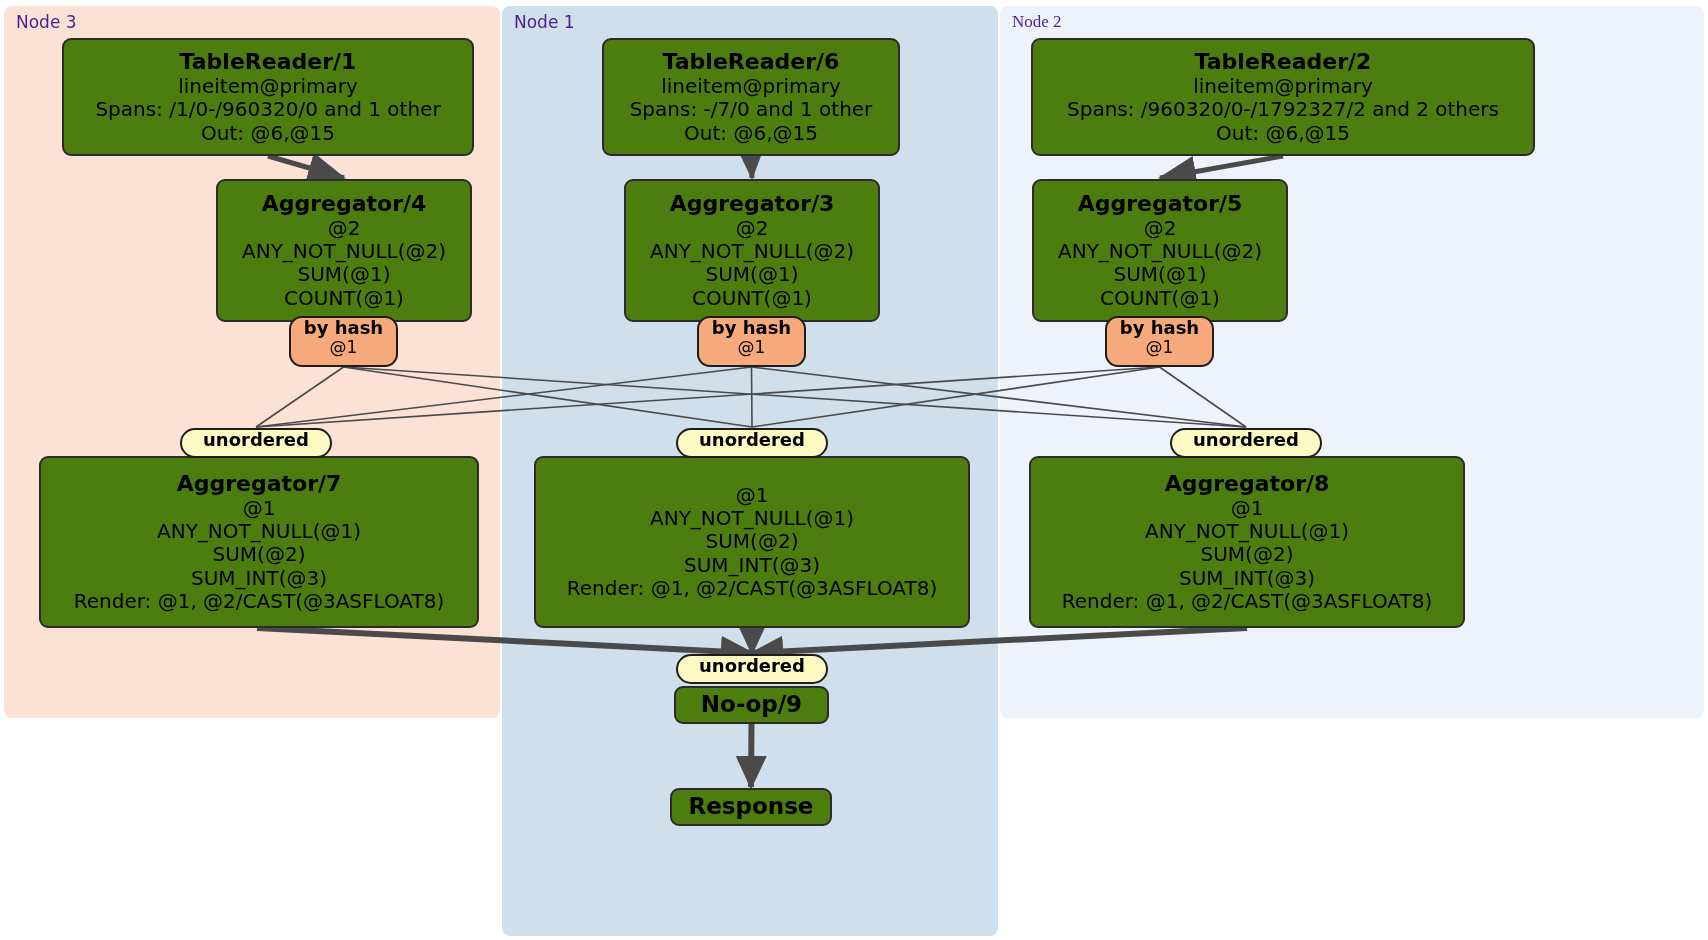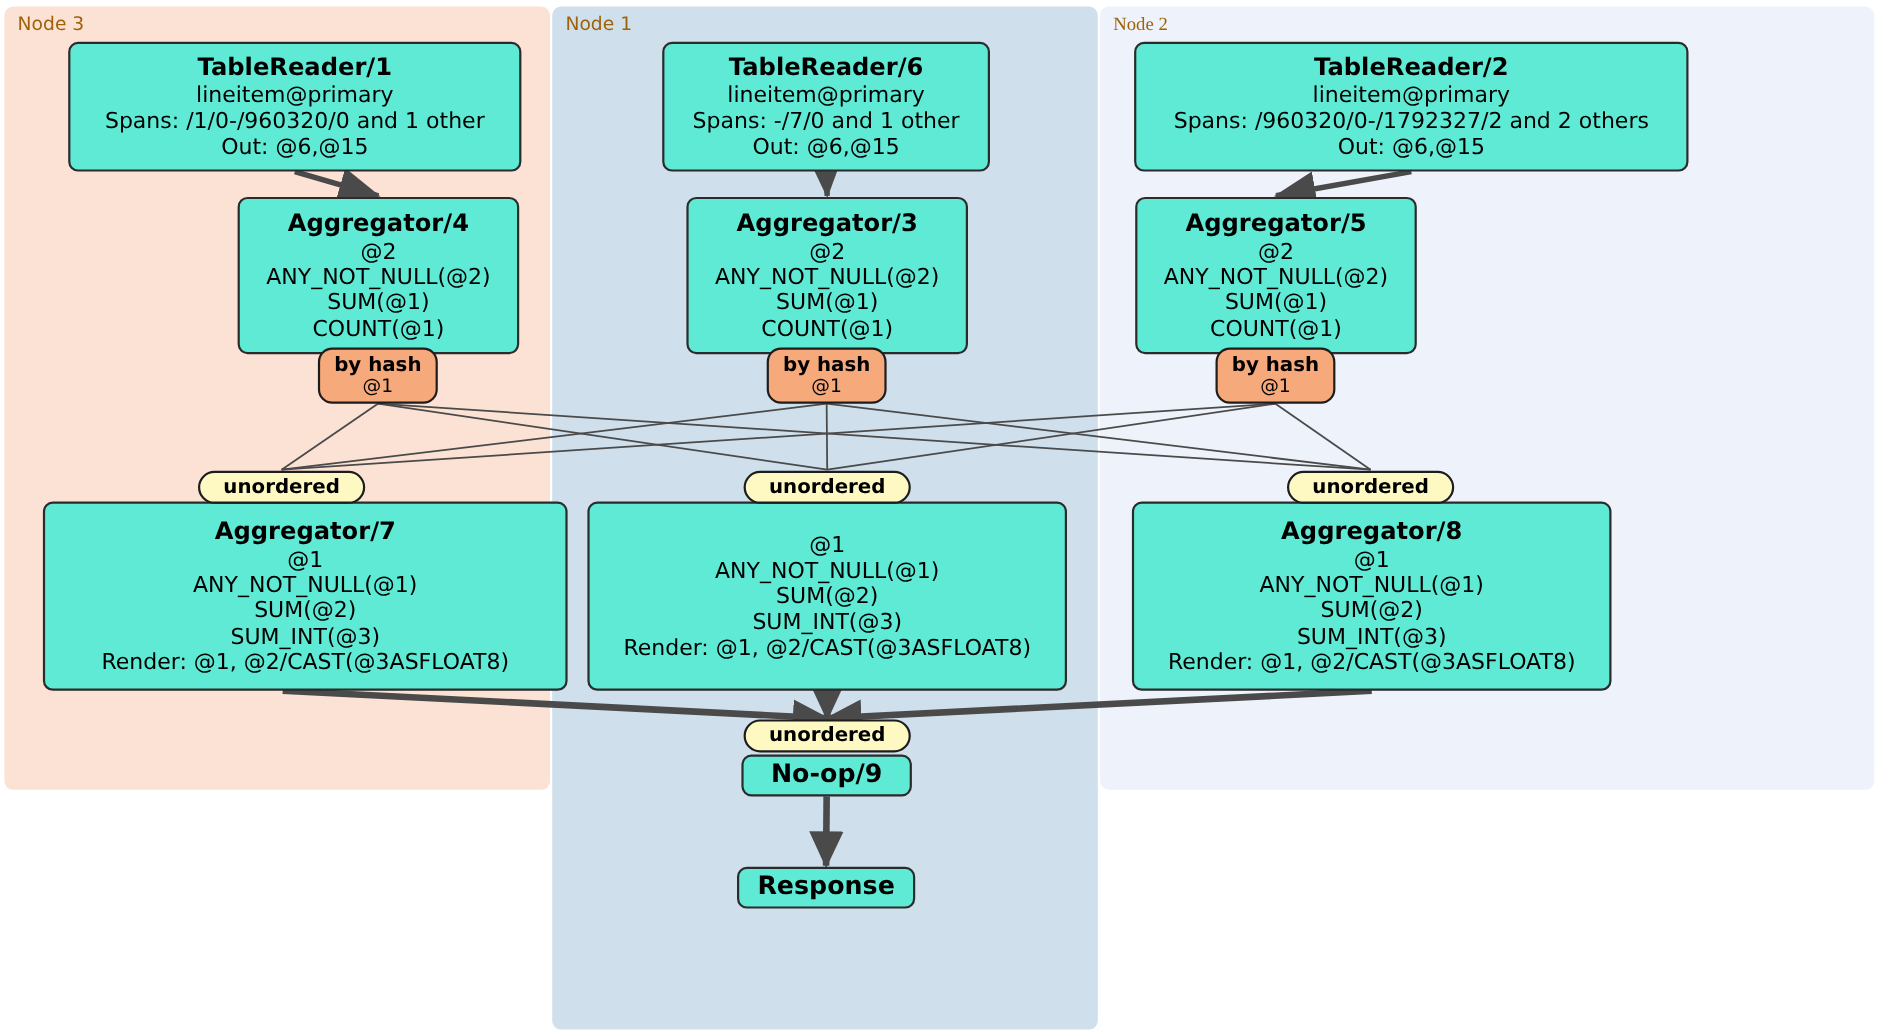--- a/index.html
+++ b/index.html
@@ -1,38 +1,38 @@
 <!DOCTYPE html>
 <html><head>
 <meta charset="utf-8">
 <style>
   html,body{margin:0;padding:0;background:#ffffff;}
   body{font-family:"DejaVu Sans","Liberation Sans",sans-serif;}
   #stage{position:relative;width:1708px;height:940px;overflow:hidden;background:#fff;}
   svg.layer{position:absolute;left:0;top:0;width:1708px;height:940px;}
   .panel-label{
-    position:absolute;font-size:17px;color:#a16207;
+    position:absolute;font-size:17px;color:#4c1d95;
     font-family:"DejaVu Sans","Liberation Sans",sans-serif;
     white-space:nowrap;
   }
   .gbox{
     position:absolute;box-sizing:border-box;
-    background:#5eead4;border:2.5px solid #2b2b2b;border-radius:9px;
+    background:#4d7c0f;border:2.5px solid #2b2b2b;border-radius:9px;
     text-align:center;color:#000;
     display:flex;flex-direction:column;justify-content:center;
     padding:5px 10px;
   }
   .gbox .ttl{font-weight:bold;font-size:22px;line-height:1.18;}
   .gbox .ln{font-size:20px;line-height:1.17;}
   .gbox.compact{padding:3px 4px;}
   .gbox.compact .ttl{font-size:23px;}
   .badge{
     position:absolute;box-sizing:border-box;
     border:2.2px solid #1d1d1d;text-align:center;color:#000;
-    display:flex;flex-direction:column;justify-content:center;
+    display:flex;flex-direction:column;
     line-height:1.1;
   }
   .badge.hash{background:#f6a97a;border-radius:13px;}
   .badge.unord{background:#fef9c3;border-radius:16px;}
   .badge .b1{font-weight:bold;font-size:18px;}
   .badge .b2{font-size:17px;}
 </style>
 </head>
 <body>
 
@@ -110,21 +110,21 @@
         <div class="ln">SUM(@1)</div>
         <div class="ln">COUNT(@1)</div>
       </div>
       <div class="gbox" style="left: 1032px; top: 179px; width: 256px; height: 143px;">
         <div class="ttl">Aggregator/5</div>
         <div class="ln">@2</div>
         <div class="ln">ANY_NOT_NULL(@2)</div>
         <div class="ln">SUM(@1)</div>
         <div class="ln">COUNT(@1)</div>
       </div>
-      <div class="gbox" style="left: 39px; top: 456px; width: 477px; height: 172px;">
+      <div class="gbox" style="left: 39px; top: 456px; width: 440px; height: 172px;">
         <div class="ttl">Aggregator/7</div>
         <div class="ln">@1</div>
         <div class="ln">ANY_NOT_NULL(@1)</div>
         <div class="ln">SUM(@2)</div>
         <div class="ln">SUM_INT(@3)</div>
         <div class="ln">Render: @1, @2/CAST(@3ASFLOAT8)</div>
       </div>
       <div class="gbox" style="left: 534px; top: 456px; width: 436px; height: 172px;">
         <div class="ln">@1</div>
         <div class="ln">ANY_NOT_NULL(@1)</div>

